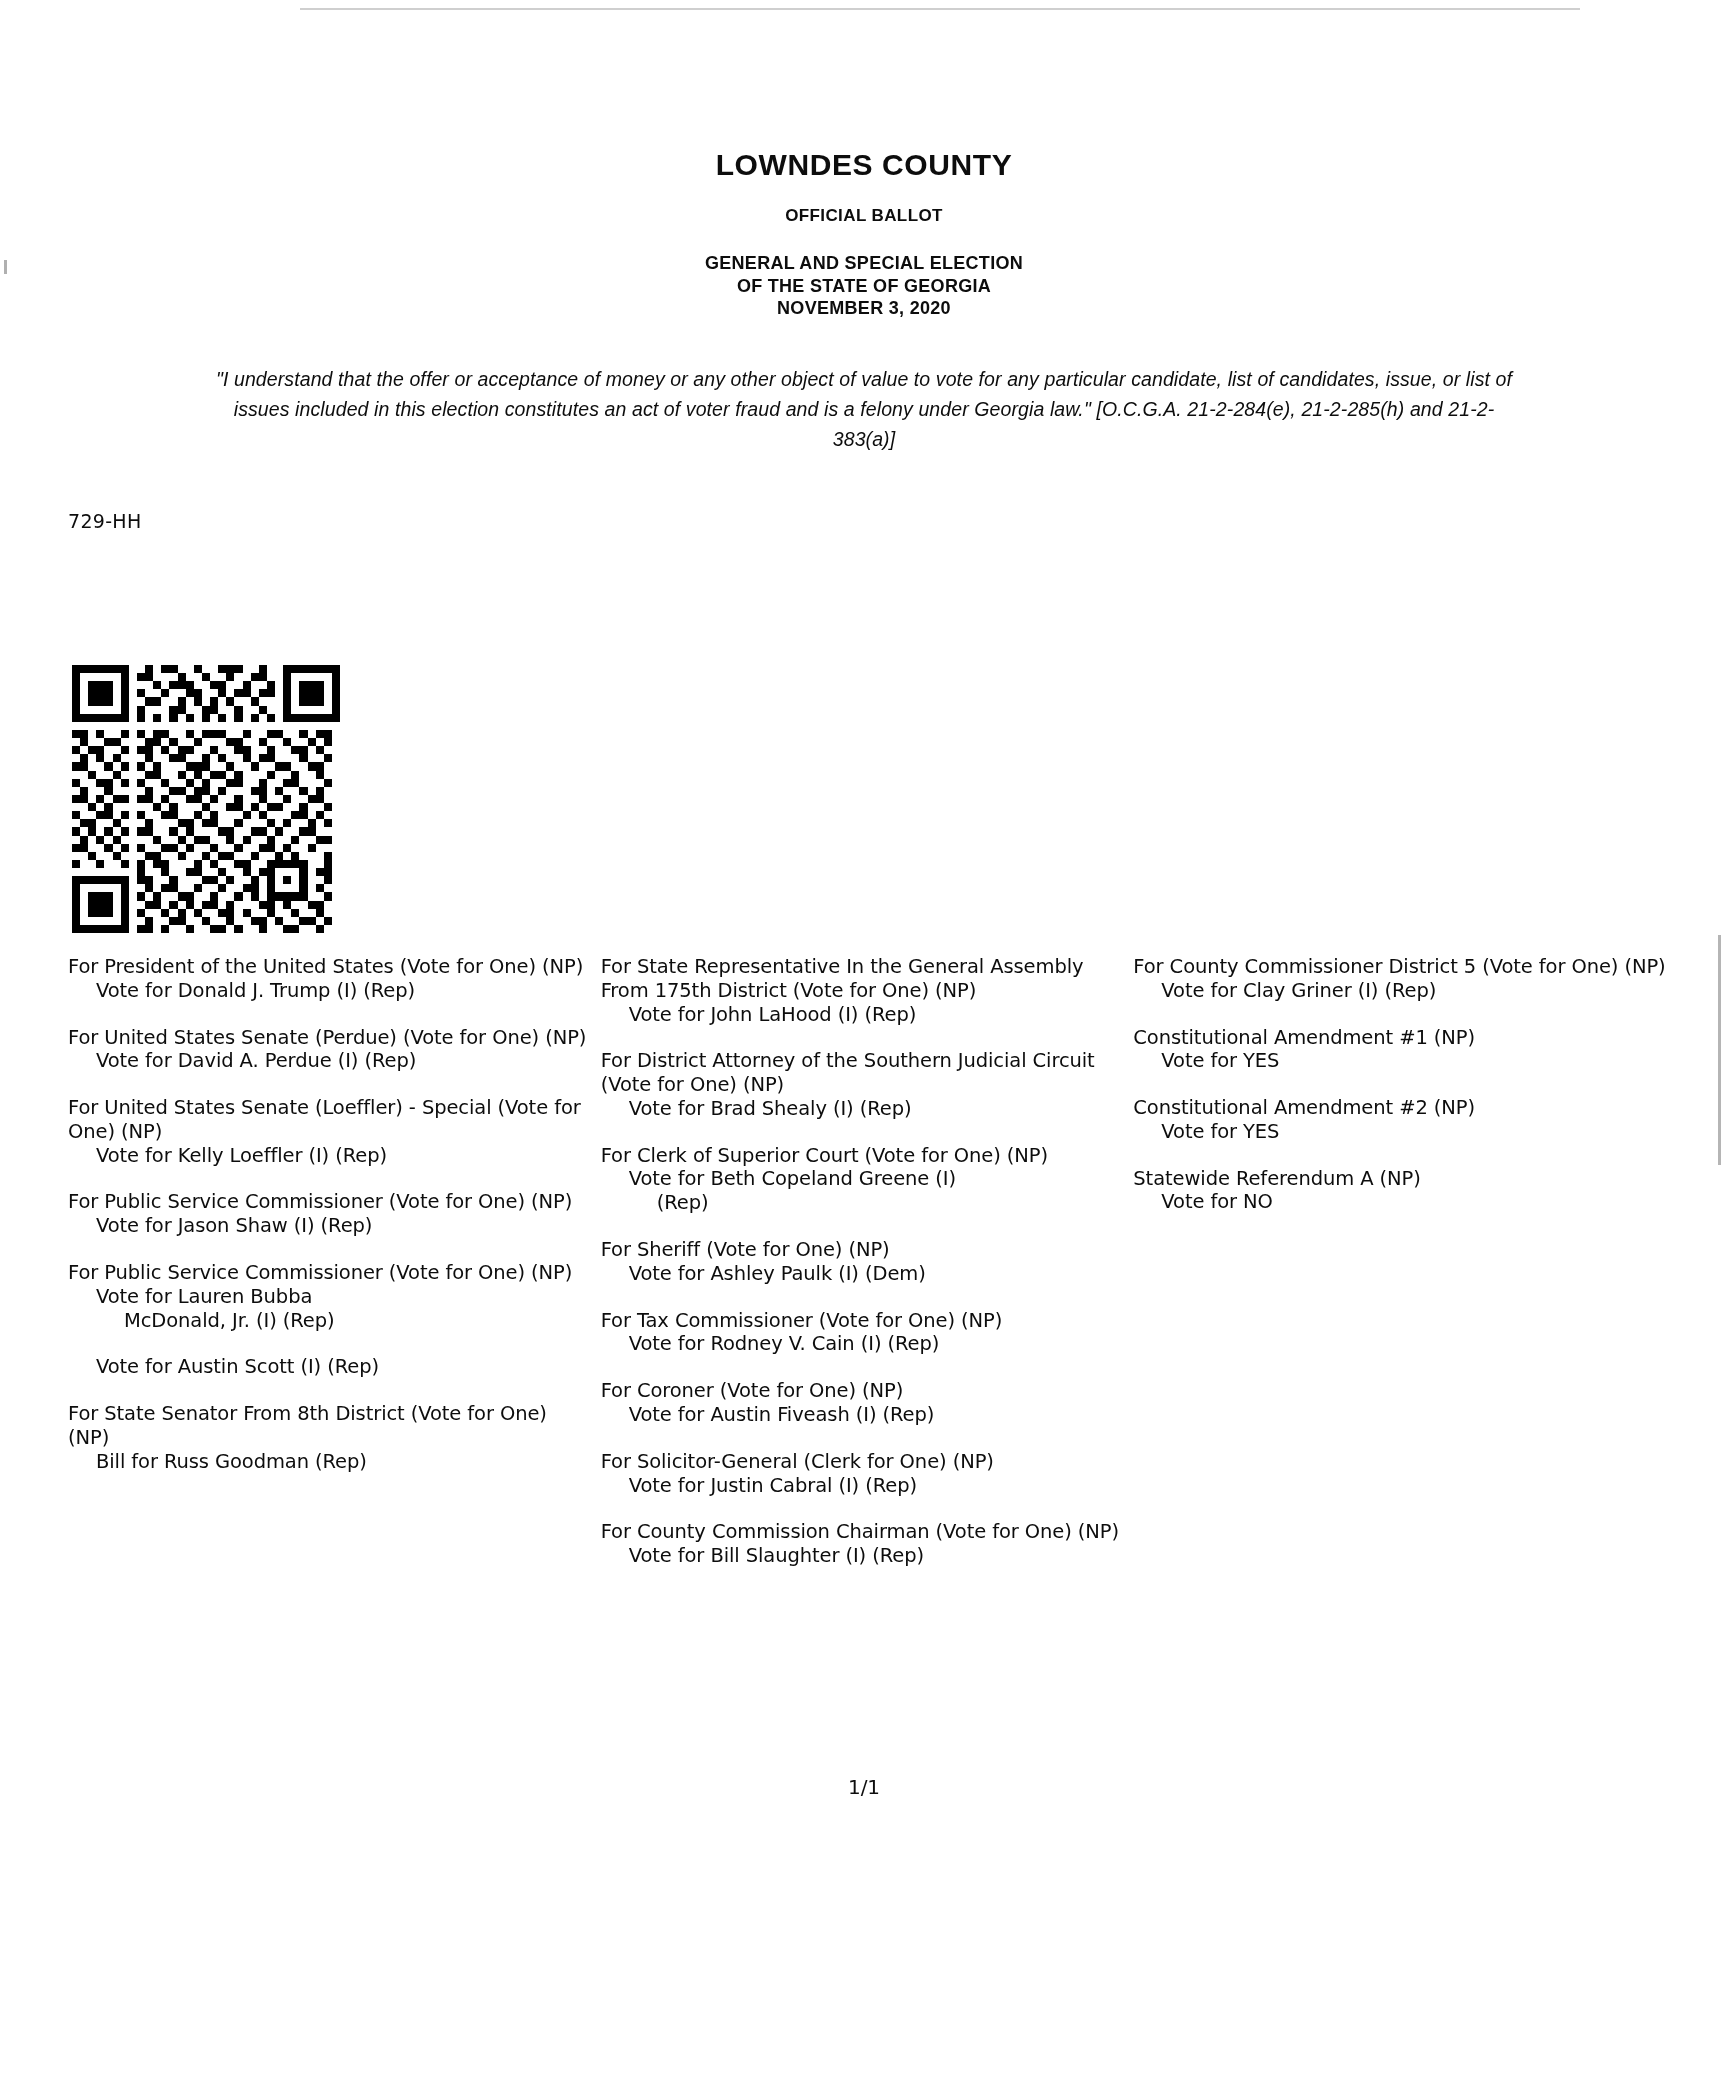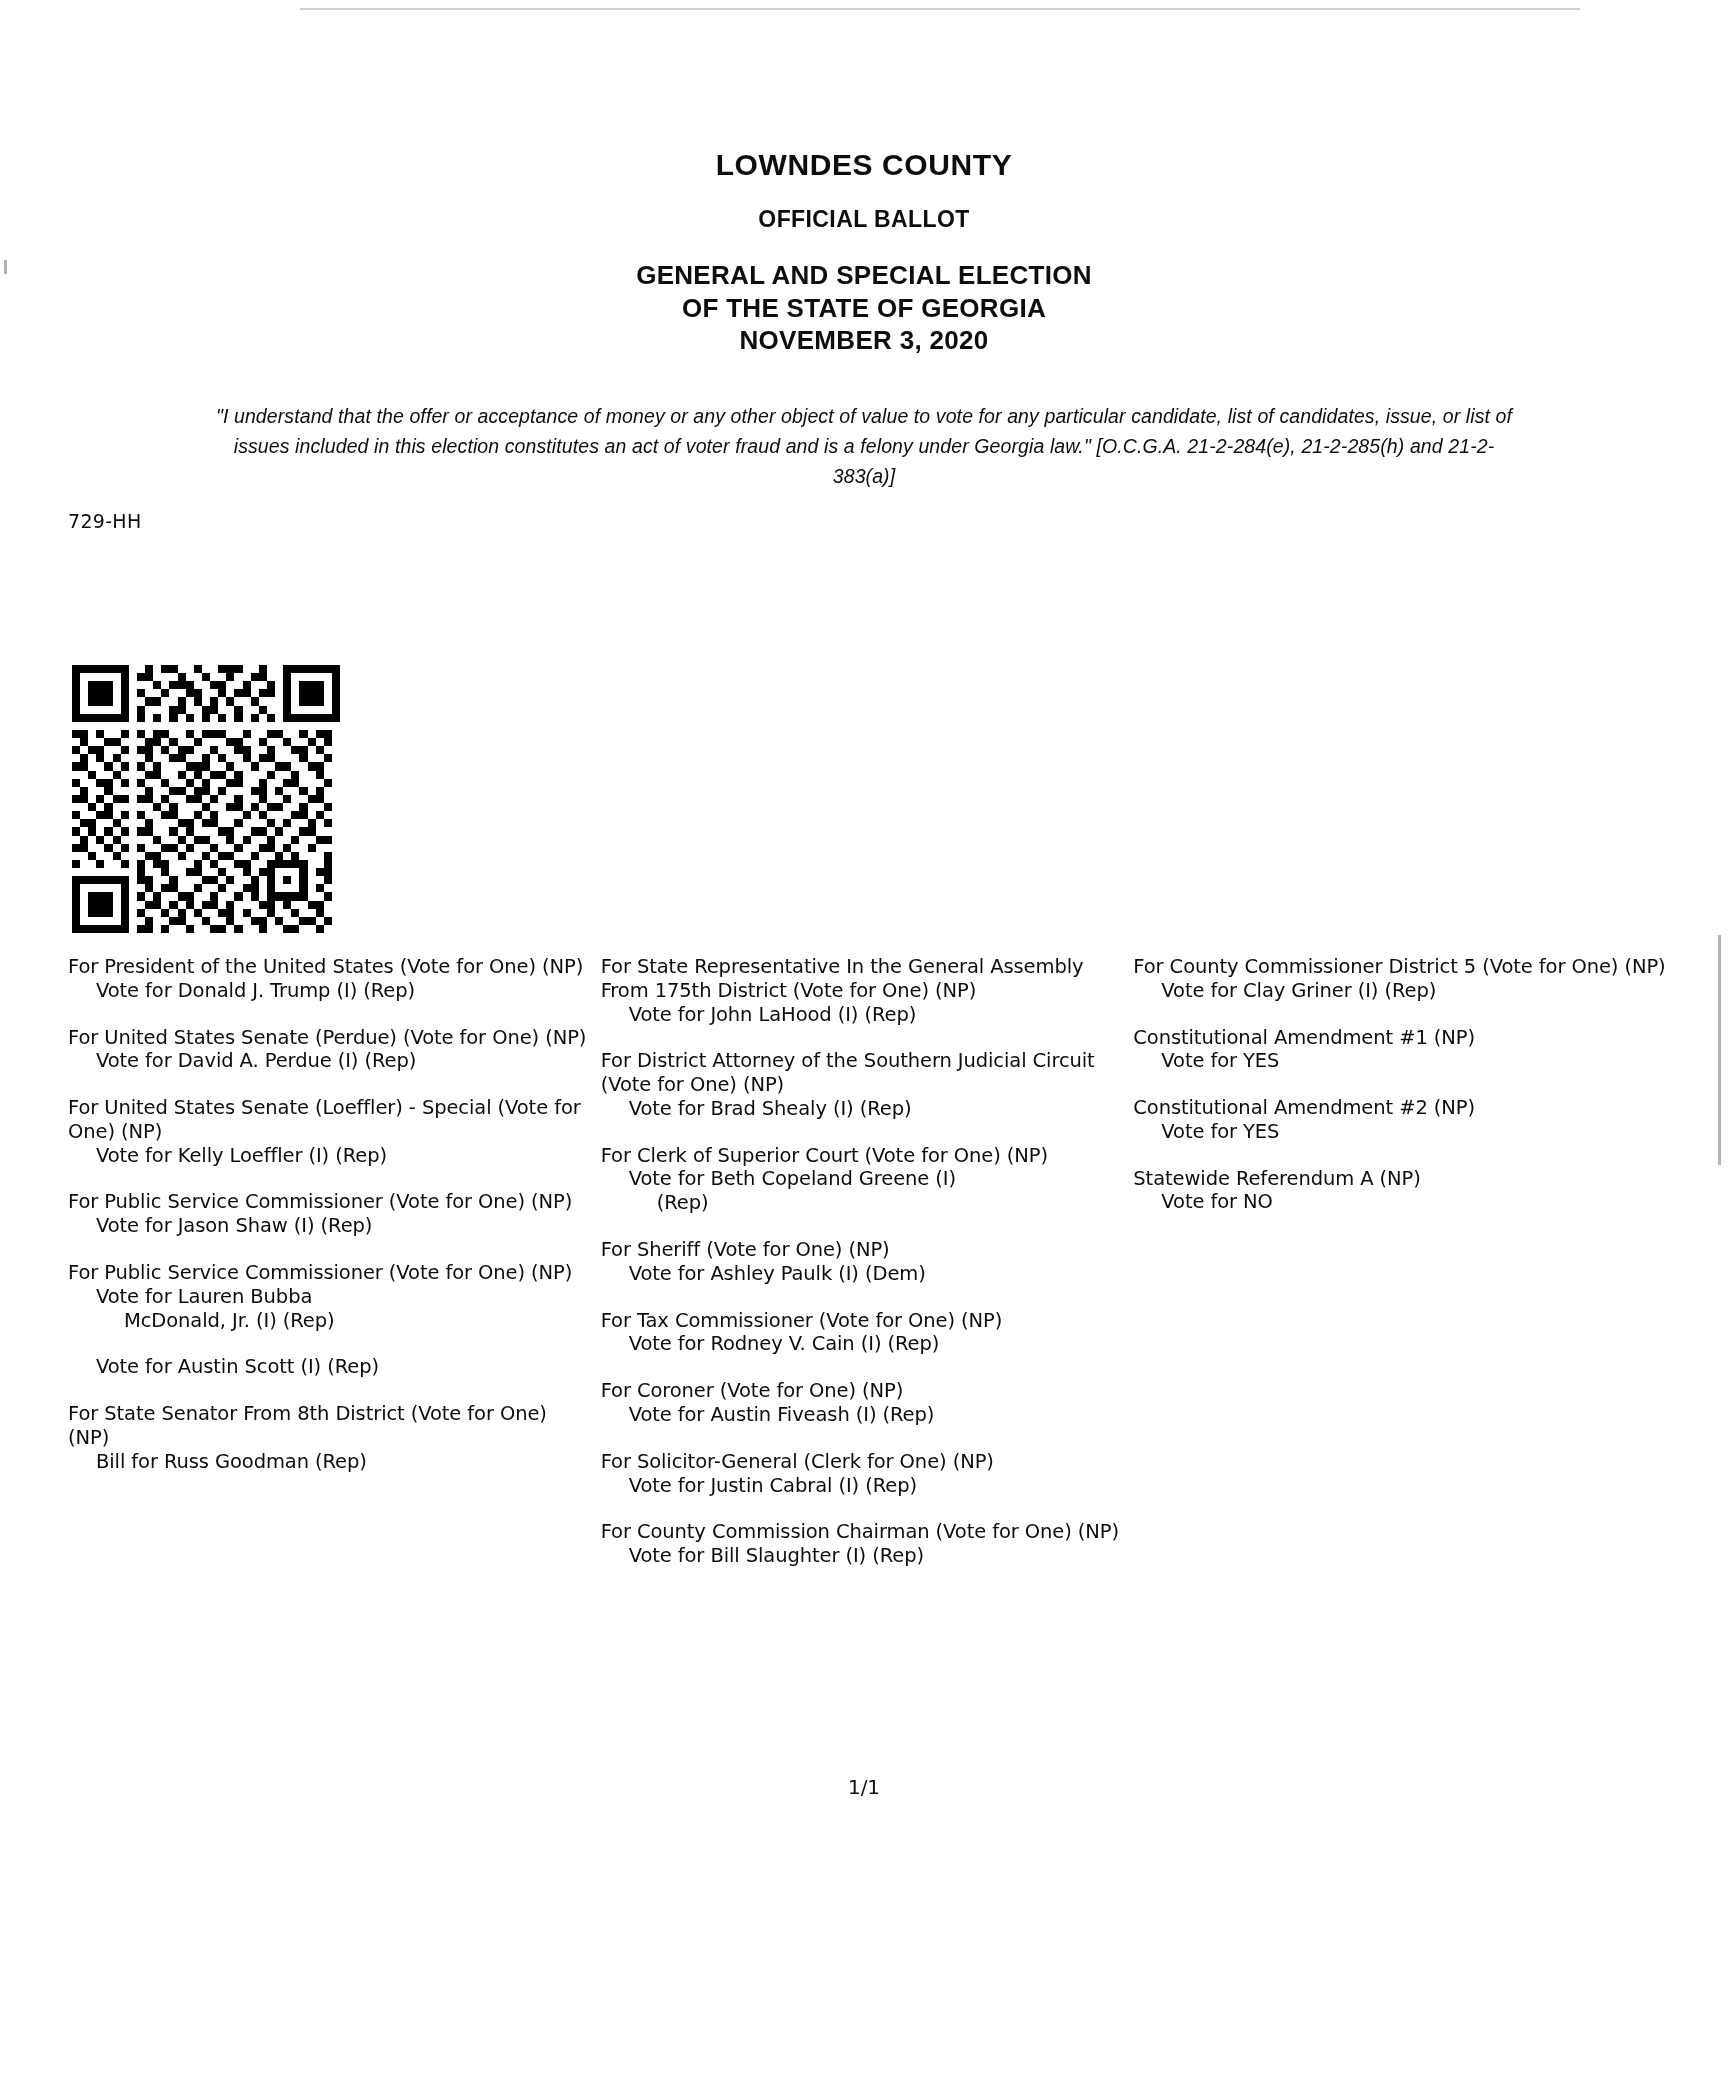--- a/index.html
+++ b/index.html
@@ -33,28 +33,28 @@
   .h-county {
     font-family: "Liberation Sans", sans-serif;
     font-weight: bold;
     font-size: 30px;
     letter-spacing: 0.6px;
     margin-bottom: 24px;
   }
   .h-official {
     font-family: "Liberation Sans", sans-serif;
     font-weight: bold;
-    font-size: 23px;
+    font-size: 17px;
     letter-spacing: 0.4px;
     margin-bottom: 26px;
   }
   .h-line {
     font-family: "Liberation Sans", sans-serif;
     font-weight: bold;
-    font-size: 26px;
+    font-size: 18px;
     letter-spacing: 0.3px;
     line-height: 1.25;
   }
   .oath {
     margin: 44px auto 0;
     width: 1300px;
     text-align: center;
     font-family: "Liberation Sans", sans-serif;
     font-style: italic;
     font-size: 19.5px;

